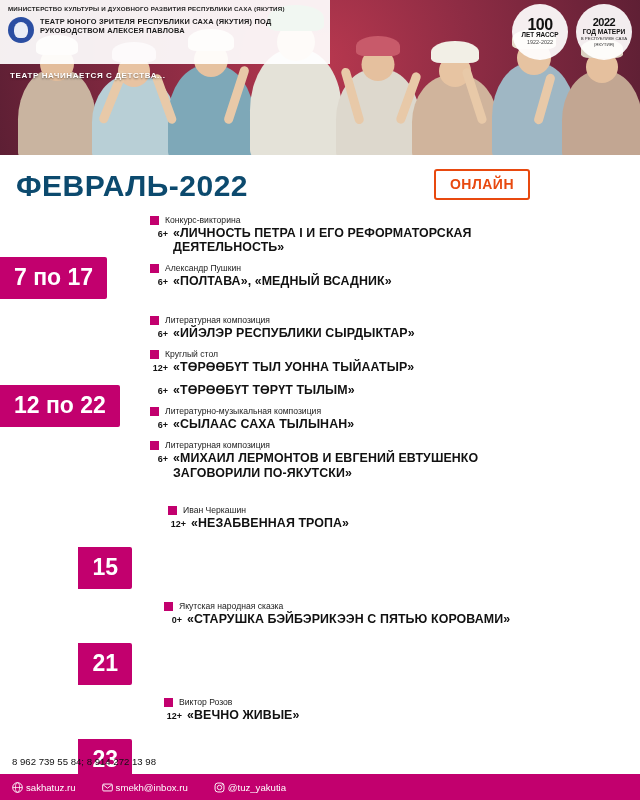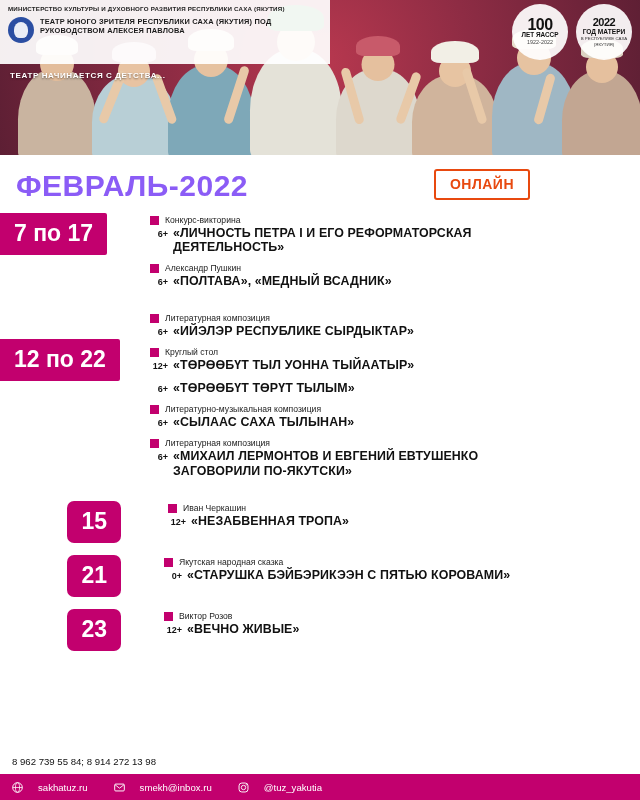--- a/index.html
+++ b/index.html
@@ -84,43 +84,43 @@
   .badge-sub { font-size: 6.4px; font-weight: 700; color: #111; line-height: 7.5px; }
   .badge-years { font-size: 5.4px; color: #444; margin-top: 1px; }
   .badge-mother { font-size: 6.6px; font-weight: 700; color: #111; line-height: 8px; }
   .badge-small { font-size: 4.4px; color: #333; line-height: 6px; }
 
   
   .month-row {
     position: relative; height: 58px; padding: 14px 0 0 16px;
   }
   .month-title {
-    font-size: 30px; font-weight: 800; color: #8b5cf6; letter-spacing: .5px;
+    font-size: 30px; font-weight: 800; color: #0c4a6e; letter-spacing: .5px;
   }
   .online-badge {
     position: absolute; right: 18px; top: 14px;
     border: 2px solid #e8490f; color: #e8490f;
     font-size: 14px; font-weight: 800; letter-spacing: .5px;
     padding: 5px 14px 6px 14px; border-radius: 3px;
   }
 
   
   .schedule { position: relative; padding: 0 14px 0 0; }
   .group { position: relative; display: flex; align-items: flex-start; margin-bottom: 2px; }
-  .date-col { width: 132px; flex: 0 0 132px; position: relative; }
+  .date-col { width: 132px; flex: 0 0 132px; position: relative; margin-top: 44px; }
   .date-chip {
     background: #c2006e; color: #fff;
     display: inline-block;
     font-size: 23px; font-weight: 800;
     padding: 7px 14px 8px 14px;
     white-space: nowrap;
     border-radius: 0 2px 2px 0;
   }
   .date-chip.right {
-    position: absolute; right: 11px; top: 0; border-radius: 7px;
+    position: absolute; right: 0; top: 0;
   }
   .events-col { flex: 1 1 auto; padding-top: 2px; }
 
   .event { margin-bottom: 9px; position: relative; margin-left: 18px; }
   .ev-head { display: flex; align-items: center; gap: 6px; margin-bottom: 1px; }
   .sq {
     width: 9px; height: 9px; background: #c2006e; flex: 0 0 9px;
   }
   .ev-genre { font-size: 8.6px; color: #222; font-weight: 400; }
   .ev-title-row { display: flex; align-items: baseline; gap: 5px; padding-left: 0; }
@@ -138,21 +138,21 @@
     position: absolute; left: 0; bottom: 0; width: 640px;
   }
   .phones {
     font-size: 9.6px; color: #111; padding: 0 0 7px 12px; font-weight: 400;
   }
   .footer-bar {
     height: 26px; background: #c2006e; color: #fff;
     display: flex; align-items: center; gap: 26px; padding-left: 12px;
     font-size: 9.6px;
   }
-  .fitem { display: flex; align-items: flex-end; gap: 15px; }
+  .fitem { display: flex; align-items: flex-end; gap: 3px; }
   .ficon { width: 11px; height: 11px; display: inline-block; }
 </style>
 </head>
 <body>
 
 <div class="page">
 
   <div class="photo-band">
     <div class="crowd">
 
@@ -262,21 +262,21 @@
         <div class="date-chip">12 по 22</div>
       </div>
       <div class="events-col">
         <div class="event">
           <div class="ev-head">
               <span class="sq"></span>
             <span class="ev-genre">Литературная композиция</span>
             </div>
           <div class="ev-title-row">
             <span class="age">6+</span>
-            <span class="ev-title">«ИЙЭЛЭР РЕСПУБЛИКЕ СЫРДЫКТАР»</span>
+            <span class="ev-title">«ИЙЭЛЭР РЕСПУБЛИКИ СЫРДЫКТАР»</span>
           </div>
         </div>
         <div class="event">
           <div class="ev-head">
               <span class="sq"></span>
             <span class="ev-genre">Круглый стол</span>
             </div>
           <div class="ev-title-row">
             <span class="age">12+</span>
             <span class="ev-title">«ТӨРӨӨБҮТ ТЫЛ УОННА ТЫЙААТЫР»</span>

